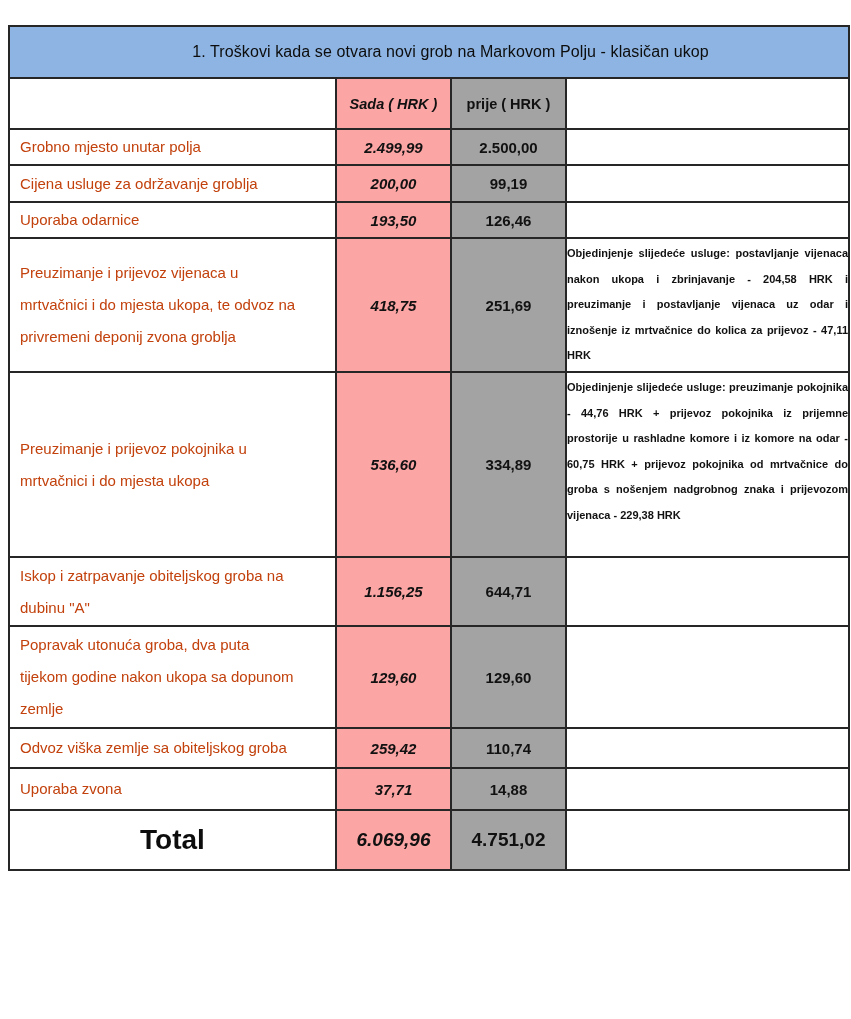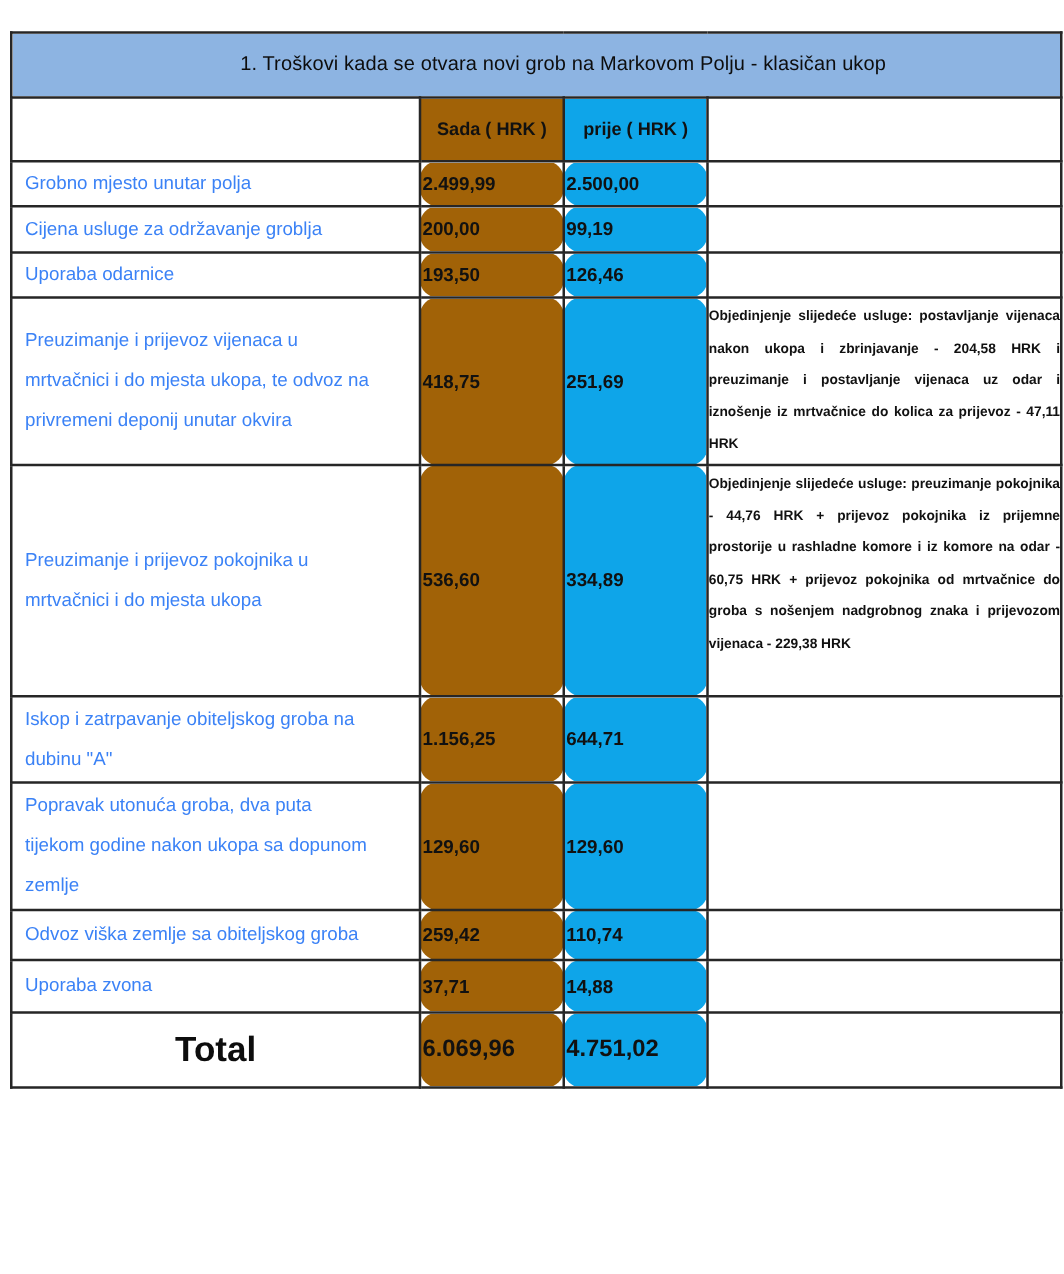--- a/index.html
+++ b/index.html
@@ -44,36 +44,36 @@
     padding-left: 44px;
   }
 
   td.colhead {
     font-weight: bold;
     font-size: 14.5px;
     text-align: center;
     color: #111111;
   }
 
-  td.sada-bg  { background: #a16207; }
-  td.prije-bg { background: #0ea5e9; }
+  td.sada-bg  { background: #fca5a5; font-style: italic; }
+  td.prije-bg { background: #a3a3a3; }
 
   td.label-cell {
     font-size: 15px;
     line-height: 32px;
     padding: 1px 8px 1px 10px;
     white-space: pre-line;
-    color: #3b82f6;
+    color: #c2410c;
   }
 
   td.val-cell {
     font-weight: bold;
     font-size: 15px;
+    text-align: center;
     color: #111111;
-    border-radius: 14px;
   }
 
   td.note-cell {
     font-weight: bold;
     font-size: 11px;
     line-height: 25.5px;
     text-align: justify;
     vertical-align: top;
     padding: 2px 0;
     color: #111111;
@@ -131,21 +131,21 @@
     <tr style="height:36px;">
       <td class="label-cell">Uporaba odarnice</td>
       <td class="val-cell sada-bg">193,50</td>
       <td class="val-cell prije-bg">126,46</td>
       <td class="note-cell"></td>
     </tr>
 
     <tr style="height:134px;">
       <td class="label-cell">Preuzimanje i prijevoz vijenaca u
 mrtvačnici i do mjesta ukopa, te odvoz na
-privremeni deponij unutar okvira</td>
+privremeni deponij zvona groblja</td>
       <td class="val-cell sada-bg">418,75</td>
       <td class="val-cell prije-bg">251,69</td>
       <td class="note-cell">Objedinjenje slijedeće usluge: postavljanje vijenaca nakon ukopa i zbrinjavanje - 204,58 HRK i preuzimanje i postavljanje vijenaca uz odar i iznošenje iz mrtvačnice do kolica za prijevoz - 47,11 HRK</td>
     </tr>
 
     <tr style="height:185px;">
       <td class="label-cell">Preuzimanje i prijevoz pokojnika u
 mrtvačnici i do mjesta ukopa</td>
       <td class="val-cell sada-bg">536,60</td>
       <td class="val-cell prije-bg">334,89</td>

